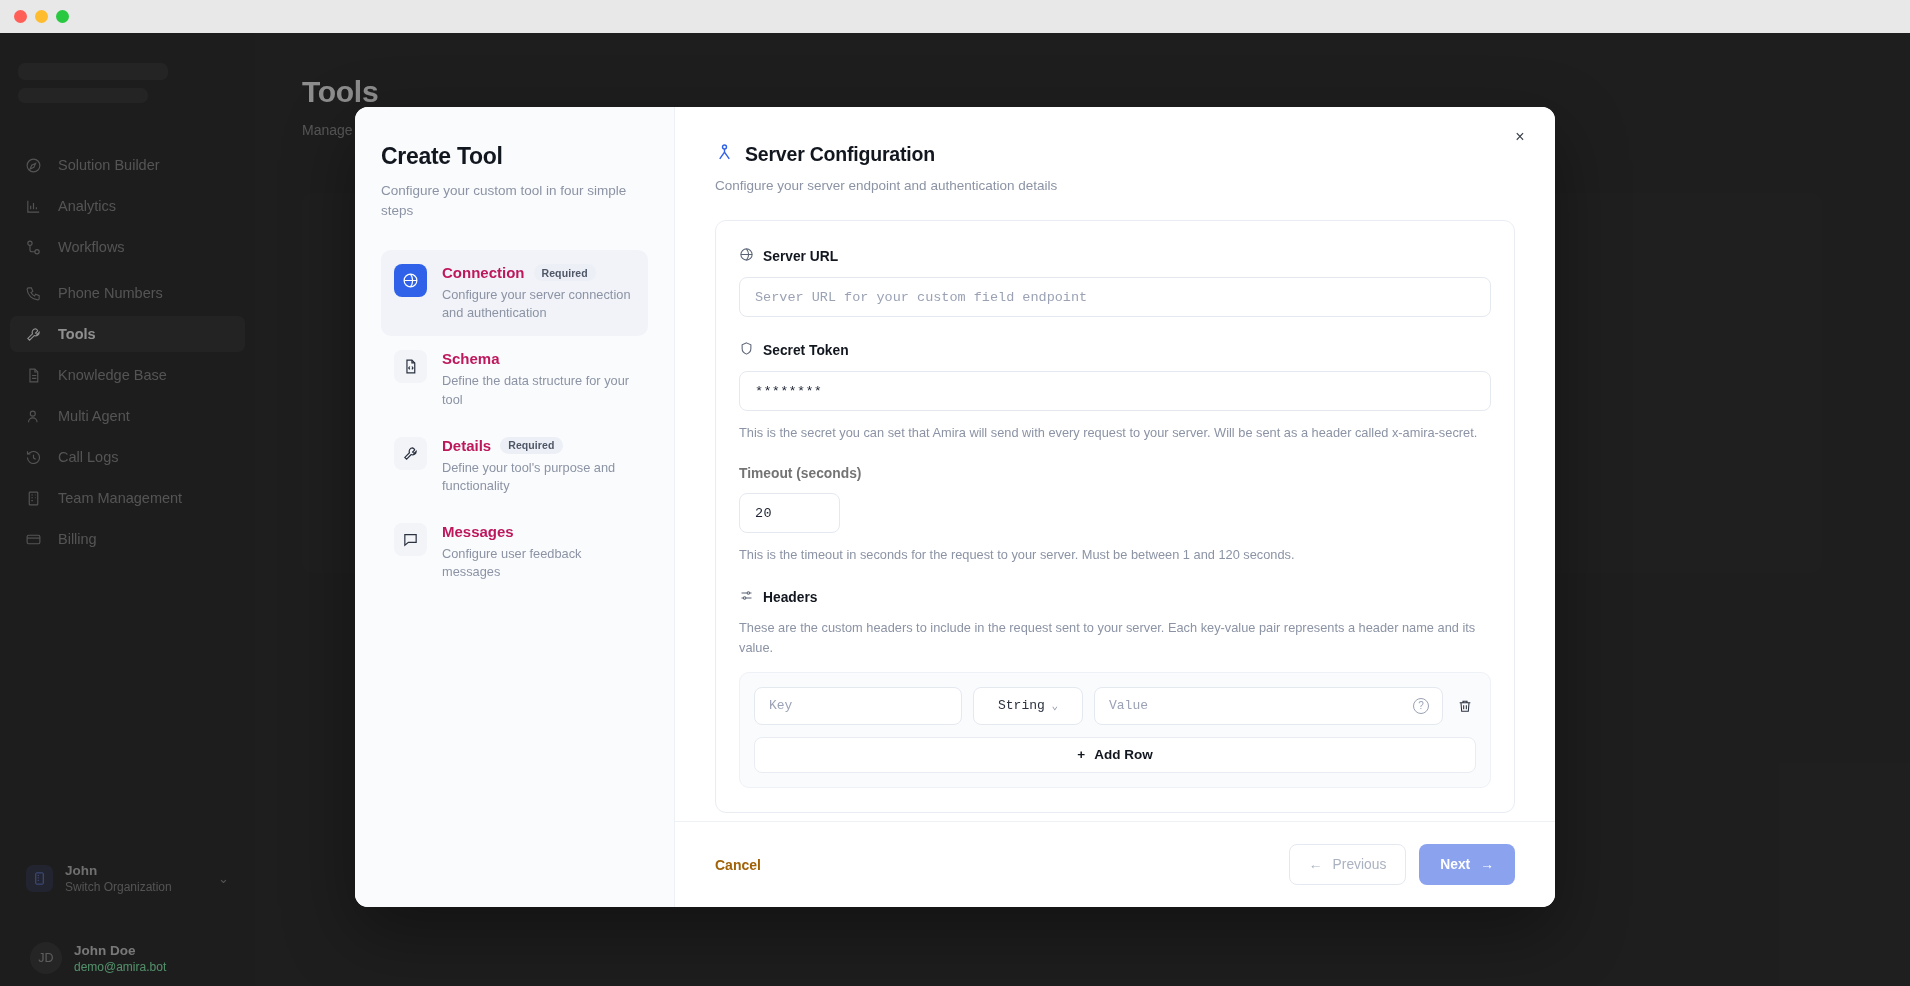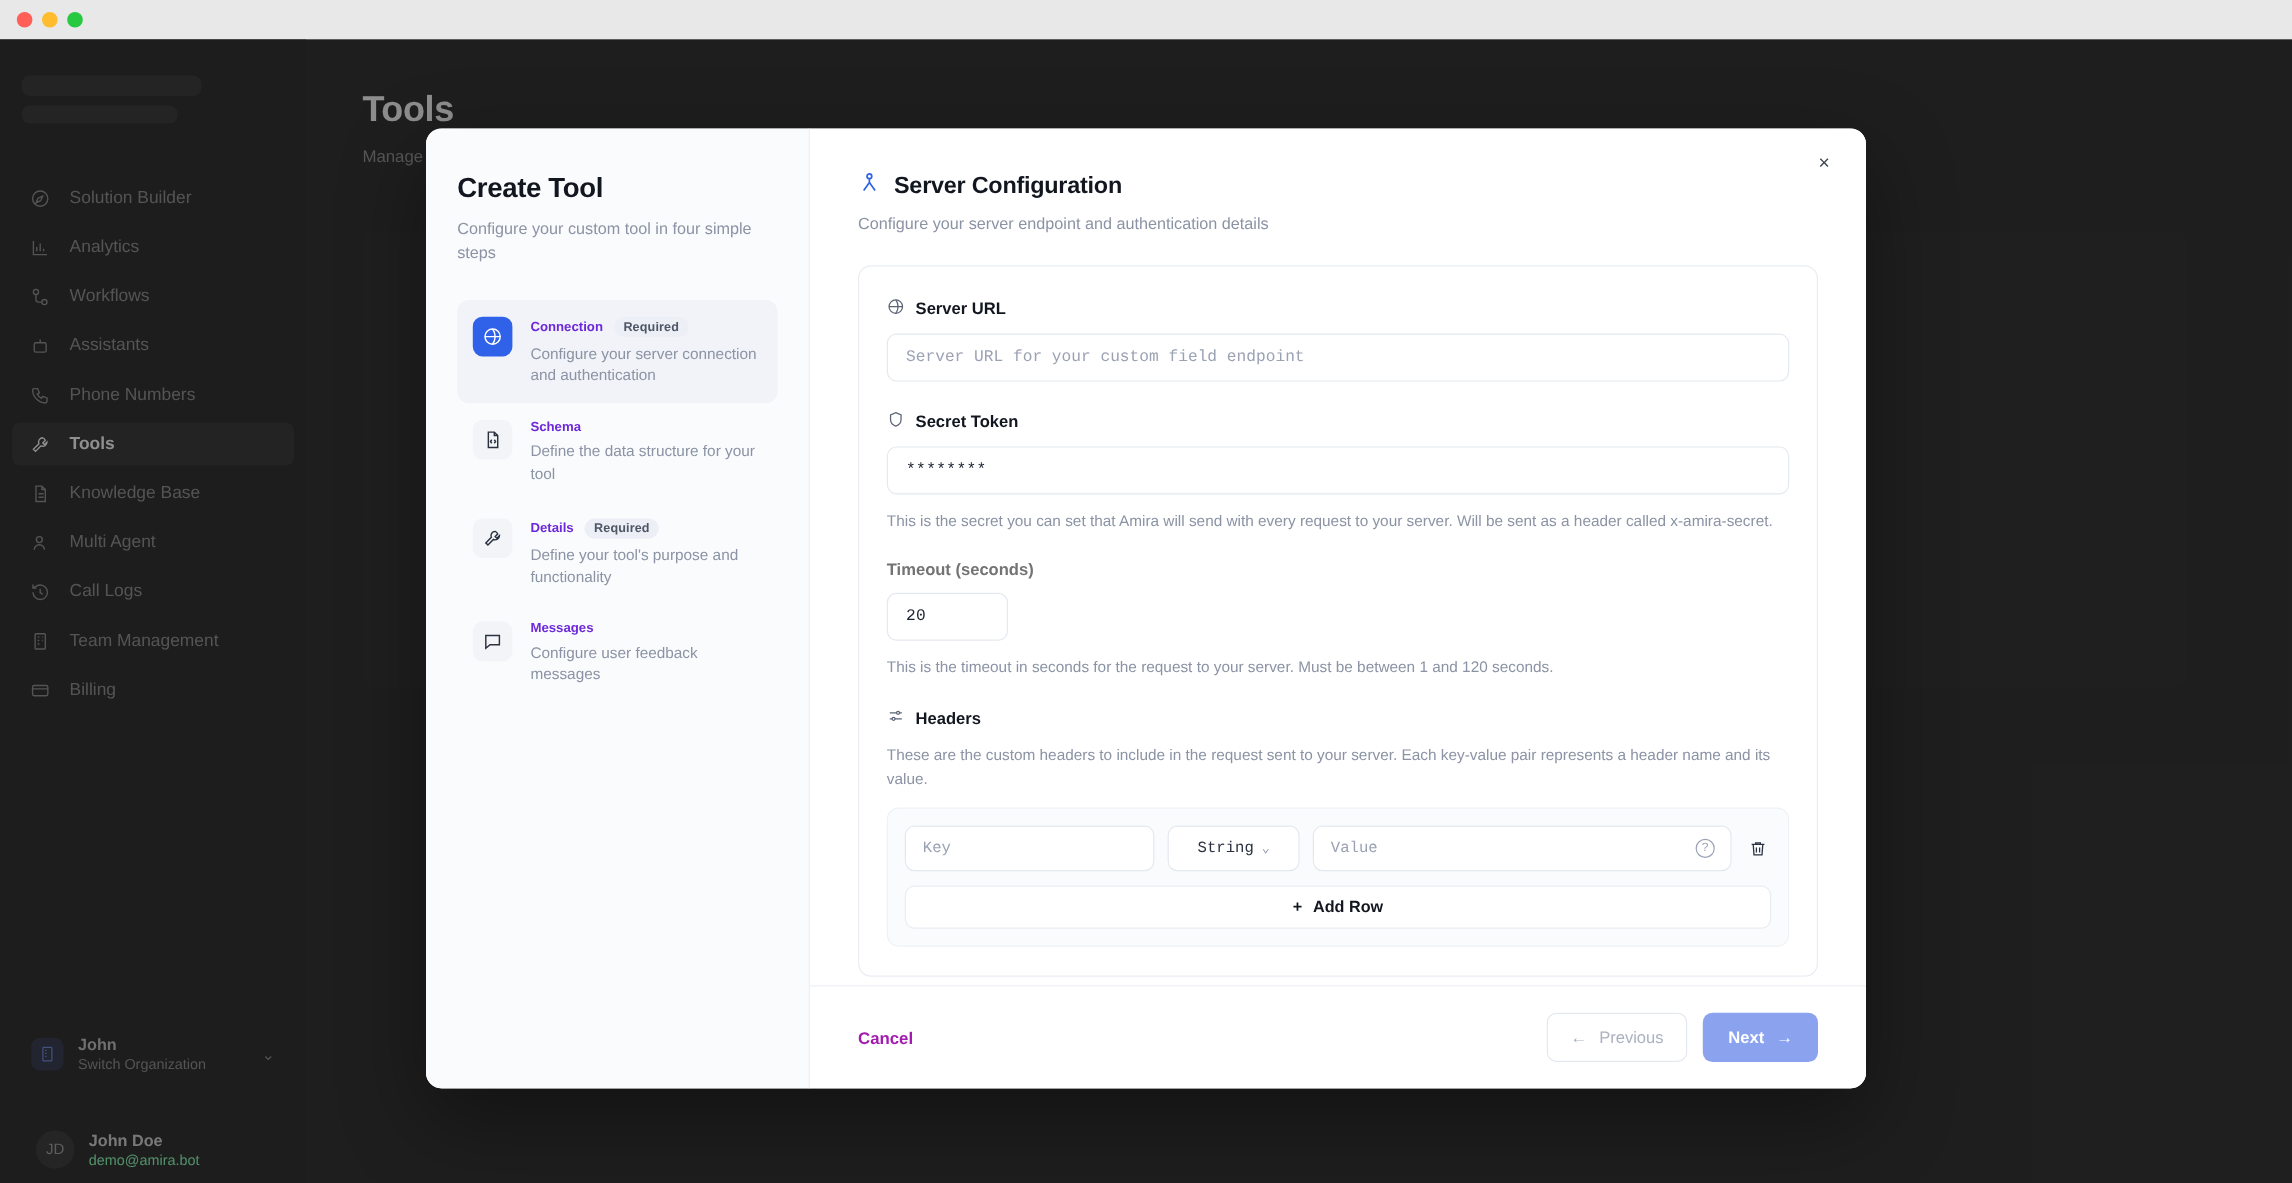--- a/index.html
+++ b/index.html
@@ -90,21 +90,21 @@
   .step { display: flex; gap: 15px; padding: 14px 13px; border-radius: 10px; }
   .step.active { background: #f1f3f8; }
   .stepicon {
     width: 33px; height: 33px; border-radius: 8px; background: #f2f4f8; flex: none;
     display: flex; align-items: center; justify-content: center;
   }
   .step.active .stepicon { background: #2f62e8; }
   .stepicon svg { width: 17px; height: 17px; stroke: #2a313f; fill: none; stroke-width: 1.7; }
   .step.active .stepicon svg { stroke: #fff; }
   .stephead { display: flex; align-items: center; gap: 9px; }
-  .stepname { font-size: 11px; font-weight: bold; color: #6d28d9; }
+  .stepname { font-size: 15px; font-weight: bold; color: #be185d; }
   .badge {
     font-size: 10.5px; color: #4e5costa; color: #4f5767; background: #eceff5;
     border-radius: 20px; padding: 2.5px 8px; font-weight: bold; letter-spacing: .1px;
   }
   .stepdesc { font-size: 12.8px; color: #8b93a4; margin-top: 5px; line-height: 1.42; max-width: 200px; }
 
   
   .rpane { flex: 1; display: flex; flex-direction: column; position: relative; background: #fff; }
   .closebtn {
     position: absolute; right: 22px; top: 17px; width: 26px; height: 26px;
@@ -146,21 +146,21 @@
   .qicon { width: 16px; height: 16px; border: 1.4px solid #9aa2b4; border-radius: 50%; color: #9aa2b4;
            font-size: 10px; display: flex; align-items: center; justify-content: center; font-family: "Liberation Sans", sans-serif; }
   .trash { width: 22px; flex: none; display: flex; align-items: center; justify-content: center; }
   .trash svg { width: 16px; height: 16px; stroke: #2a313f; fill: none; stroke-width: 1.6; }
   .addrow { margin-top: 12px; height: 36px; background: #fff; border: 1px solid #e9edf3; border-radius: 8px;
             display: flex; align-items: center; justify-content: center; gap: 9px;
             font-size: 13.5px; font-weight: bold; color: #11161f; }
 
   .rfoot { height: 86px; flex: none; border-top: 1px solid #eef1f6; display: flex; align-items: center;
            padding: 0 40px; justify-content: space-between; }
-  .cancelbtn { font-size: 14px; color: #a21caf; font-weight: bold; }
+  .cancelbtn { font-size: 14px; color: #a16207; font-weight: bold; }
   .fright { display: flex; align-items: center; gap: 13px; }
   .prevbtn { height: 41px; padding: 0 19px; border: 1px solid #e4e9f0; border-radius: 8px;
              display: flex; align-items: center; gap: 10px; font-size: 13.8px; color: #aab1c0; }
   .nextbtn { height: 41px; padding: 0 21px; background: #8ba2ef; border-radius: 8px;
              display: flex; align-items: center; gap: 10px; font-size: 13.8px; color: #fff; font-weight: bold; }
 </style>
 </head>
 <body>
 
 <div class="app">
@@ -203,29 +203,20 @@
         <span class="navicon">
             <svg viewBox="0 0 24 24">
               <circle cx="7" cy="6" r="3"></circle>
               <circle cx="17" cy="18" r="3"></circle>
               <path d="M7 9v6a3 3 0 003 3h4"></path>
             </svg>
           </span>
         <span>Workflows</span>
       </div>
       <div class="navspacer"></div>
-      <div class="navitem">
-        <span class="navicon">
-            <svg viewBox="0 0 24 24">
-              <rect x="5" y="8" width="14" height="11" rx="2"></rect>
-              <path d="M12 4v4M9 13h.01M15 13h.01"></path>
-            </svg>
-          </span>
-        <span>Assistants</span>
-      </div>
       <div class="navspacer"></div>
       <div class="navitem">
         <span class="navicon">
             <svg viewBox="0 0 24 24">
               <path d="M5 4h4l2 5-2.5 1.5a12 12 0 005 5L15 13l5 2v4a2 2 0 01-2 2A16 16 0 013 6a2 2 0 012-2z"></path>
             </svg>
           </span>
         <span>Phone Numbers</span>
       </div>
       <div class="navspacer"></div>

